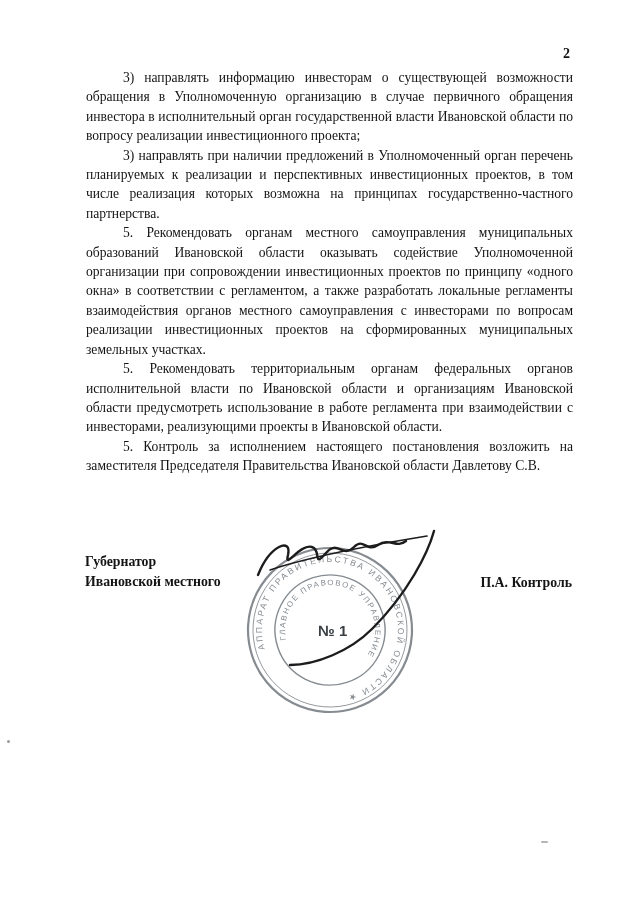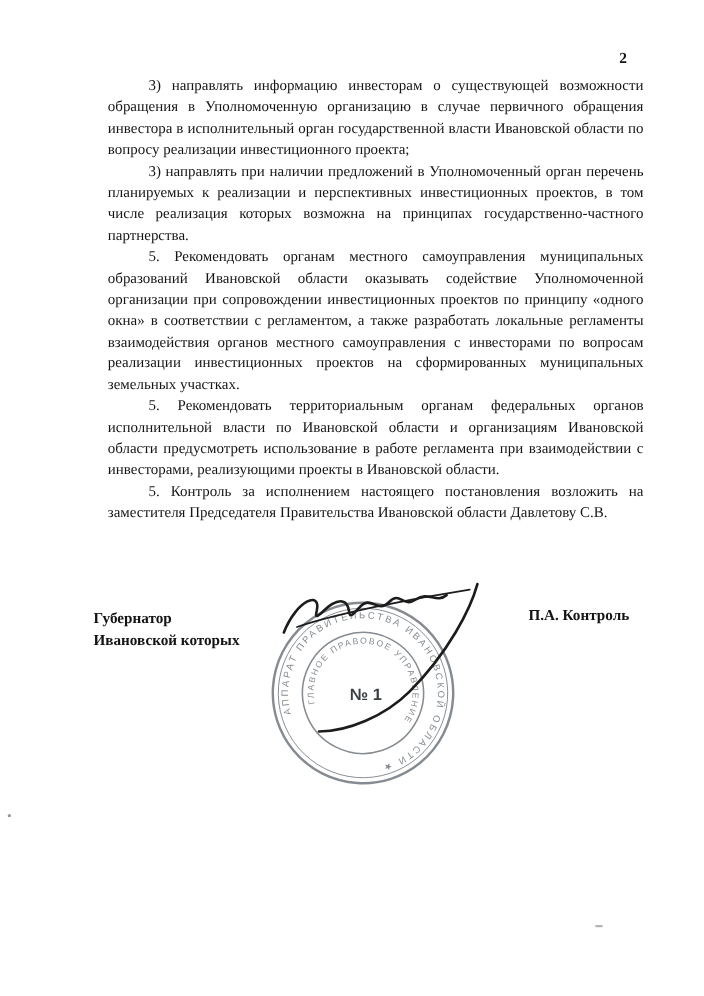--- a/index.html
+++ b/index.html
@@ -10,28 +10,28 @@
     color:#141414;
     position:relative;
     overflow:hidden;
   }
   .page { position:absolute; inset:0; background:#fff; }
   .page-number {
     position:absolute; top:46px; right:70px;
     font-size:14px; font-weight:bold;
   }
   .content {
-    position:absolute; top:68px; left:98px; width:487px;
+    position:absolute; top:68px; left:86px; width:487px;
     font-size:13.6px; line-height:19.4px;
     text-align:justify;
   }
   .content p { margin:0; text-indent:37px; }
   .signature-row {
     position:absolute; top:552px; left:85px; width:487px;
-    display:flex; justify-content:space-between; 
+    display:flex; justify-content:space-between; align-items:flex-end;
     font-size:13.8px; font-weight:bold;
   }
   .sig-left div { line-height:19.5px; }
   .sig-art {
     position:absolute; left:175px; top:512px;
     width:310px; height:215px;
     pointer-events:none;
   }
   .stamp-ring-text {
     font-family:"Liberation Sans", sans-serif;
@@ -62,21 +62,21 @@
     <p>3) направлять информацию инвесторам о существующей возможности обращения в Уполномоченную организацию в случае первичного обращения инвестора в исполнительный орган государственной власти Ивановской области по вопросу реализации инвестиционного проекта;</p>
     <p>3) направлять при наличии предложений в Уполномоченный орган перечень планируемых к реализации и перспективных инвестиционных проектов, в том числе реализация которых возможна на принципах государственно-частного партнерства.</p>
     <p>5. Рекомендовать органам местного самоуправления муниципальных образований Ивановской области оказывать содействие Уполномоченной организации при сопровождении инвестиционных проектов по принципу «одного окна» в соответствии с регламентом, а также разработать локальные регламенты взаимодействия органов местного самоуправления с инвесторами по вопросам реализации инвестиционных проектов на сформированных муниципальных земельных участках.</p>
     <p>5. Рекомендовать территориальным органам федеральных органов исполнительной власти по Ивановской области и организациям Ивановской области предусмотреть использование в работе регламента при взаимодействии с инвесторами, реализующими проекты в Ивановской области.</p>
     <p>5. Контроль за исполнением настоящего  постановления возложить на заместителя Председателя Правительства Ивановской области Давлетову С.В.</p>
   </div>
 
   <div class="signature-row">
     <div class="sig-left">
       <div>Губернатор</div>
-      <div>Ивановской которых</div>
+      <div>Ивановской местного</div>
     </div>
     <div class="sig-right">П.А. Контроль</div>
   </div>
 
   <svg class="sig-art" viewBox="0 0 310 215">
     <defs>
       <path id="arc-outer" d="M155,118 m-68,0 a68,68 0 1,1 136,0 a68,68 0 1,1 -136,0"></path>
       <path id="arc-inner" d="M155,118 m-45,0 a45,45 0 1,1 90,0 a45,45 0 1,1 -90,0"></path>
     </defs>
 

